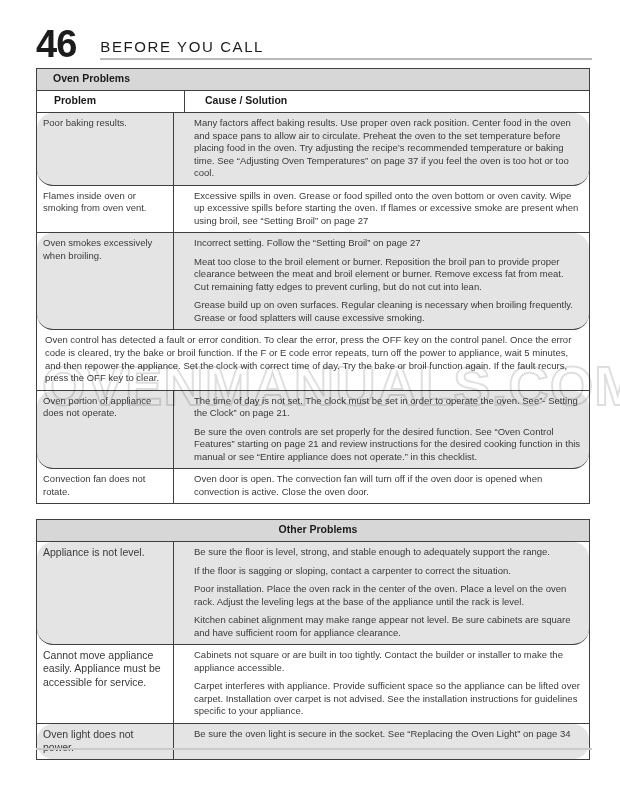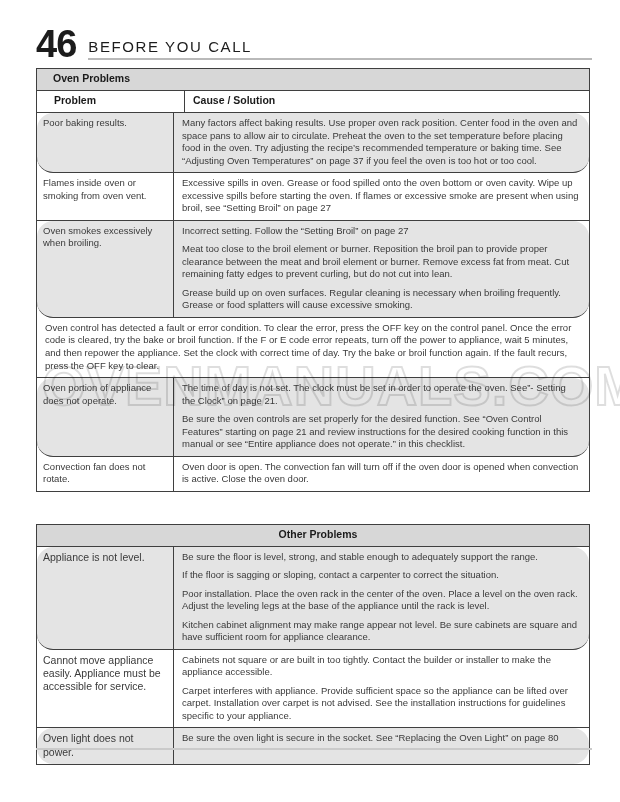--- a/index.html
+++ b/index.html
@@ -1,15 +1,15 @@
 <!DOCTYPE html>
 <html><head>
 <meta charset="utf-8">
 <style>
-  * { box-sizing: border-box; margin: 0; padding: 0; }
+  * { box-sizing: border-box; margin: 0; padding: 0; gap: 12px; }
   html, body { background: #ffffff; }
   body {
     width: 620px; height: 802px;
     position: relative;
     overflow: hidden;
     font-family: "Liberation Sans", "DejaVu Sans", sans-serif;
     color: var(--text, #3a3a3a);
   }
   
   .page-header {
@@ -36,21 +36,21 @@
     letter-spacing: 1.6px;
     color: #1c1c1c;
   }
   
   .tables-area { margin: 8px 30px 0 36px; }
   .tbl {
     border: 1.5px solid var(--border, #3f3f3f);
     font-size: 9.5px;
     line-height: 1.32;
   }
-  .tbl-1 { margin-top: 32px; }
+  .tbl-1 { margin-top: 15px; }
   .tbl-title {
     background: var(--header-bg, #d7d7d7);
     font-weight: 700;
     font-size: 10.5px;
     color: #1a1a1a;
     padding: 3px 6px 4px 16px;
     border-bottom: 1px solid var(--border, #3f3f3f);
   }
   .tbl-title.center { text-align: center; }
   .tbl-colhead {
@@ -174,20 +174,20 @@
       <div class="row">
         <div class="cell-problem">Cannot move appliance easily. Appliance must be accessible for service.</div>
         <div class="cell-cause">
           <p>Cabinets not square or are built in too tightly. Contact the builder or installer to make the appliance accessible.</p>
           <p>Carpet interferes with appliance. Provide sufficient space so the appliance can be lifted over carpet. Installation over carpet is not advised. See the installation instructions for guidelines specific to your appliance.</p>
         </div>
       </div>
       <div class="row shaded">
         <div class="cell-problem">Oven light does not power.</div>
         <div class="cell-cause">
-          <p>Be sure the oven light is secure in the socket. See “Replacing the Oven Light” on page 80</p>
+          <p>Be sure the oven light is secure in the socket. See “Replacing the Oven Light” on page 34</p>
         </div>
       </div>
     </section>
   </main>
 
 <div class="watermark">OVENMANUALS.COM</div>
 <div class="footer-rule"></div>
 
 </body></html>

